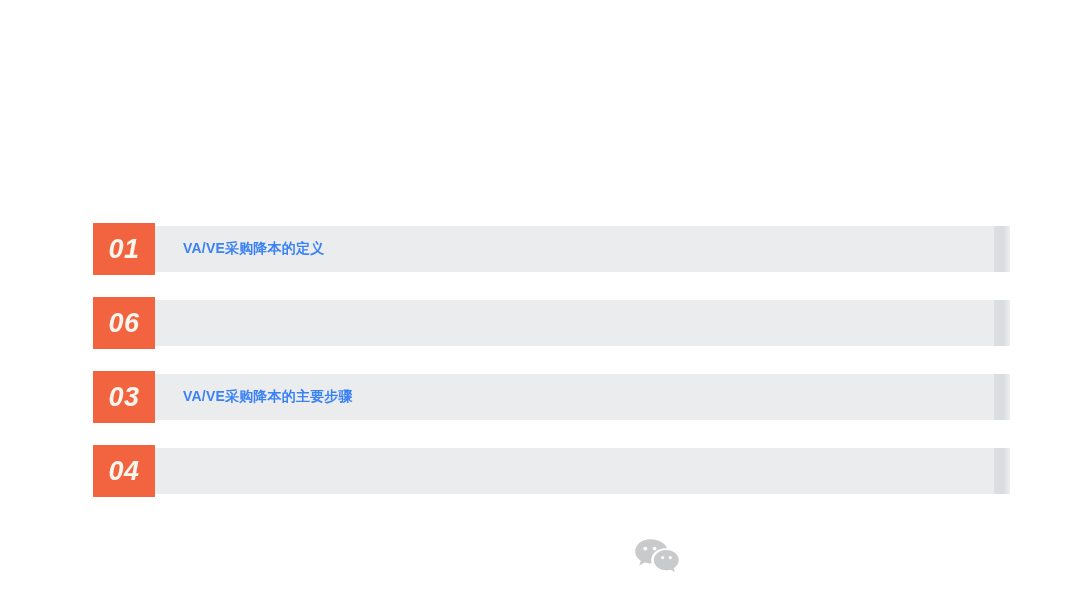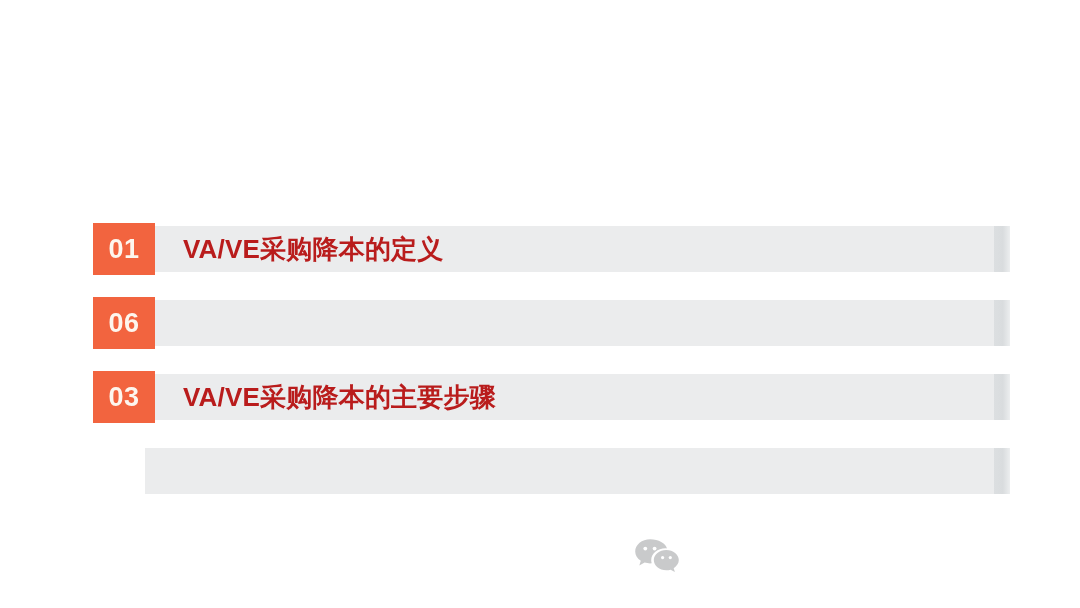--- a/index.html
+++ b/index.html
@@ -83,32 +83,33 @@
     height: 52px;
     background: #f2643f;
     color: #fdf6ee;
     font-size: 27px;
     font-weight: 700;
     display: flex;
     align-items: center;
     justify-content: center;
     letter-spacing: 0.5px;
     user-select: none;
+    font-style: italic;
   }
 
   .toc-label {
     position: absolute;
     left: 90px;
     top: 0;
     height: 52px;
     display: flex;
     align-items: center;
-    font-size: 26px;
+    font-size: 14px;
     font-weight: 700;
-    color: #b91c1c;
+    color: #3b82f6;
     letter-spacing: 0.2px;
     white-space: nowrap;
     user-select: none;
     text-align: right;
   }
 
   
   .watermark {
     position: absolute;
     left: 634px;
@@ -159,20 +160,21 @@
         <div class="toc-bar-cap"></div>
       </div>
       <div class="toc-num">03</div>
       <div class="toc-label">VA/VE采购降本的主要步骤</div>
     </div>
 
     <div class="toc-row">
       <div class="toc-bar">
         <div class="toc-bar-cap"></div>
       </div>
+      <div class="toc-num">04</div>
     </div>
 
   </div>
 
   <div class="watermark">
     <span class="wechat-icon">
       <svg viewBox="0 0 46 40" width="46" height="40" xmlns="http://www.w3.org/2000/svg">
         <g fill="#c9cacb">
           <path d="M16.2 2.2C7.9 2.2 1.2 7.7 1.2 14.4c0 3.8 2.2 7.2 5.6 9.4l-1.5 4.6 5.3-2.8c1.8.5 3.7.8 5.6.8.5 0 1 0 1.5-.1-.3-1-.5-2-.5-3.1 0-6.6 6.4-11.9 14.3-11.9.5 0 1 0 1.5.1C31.6 6.2 24.6 2.2 16.2 2.2z"></path>
           <path d="M44.8 23.1c0-5.6-5.6-10.1-12.5-10.1s-12.5 4.5-12.5 10.1c0 5.6 5.6 10.2 12.5 10.2 1.5 0 2.9-.2 4.3-.6l4.3 2.3-1.2-3.8c3-1.9 5.1-4.8 5.1-8.1z"></path>

